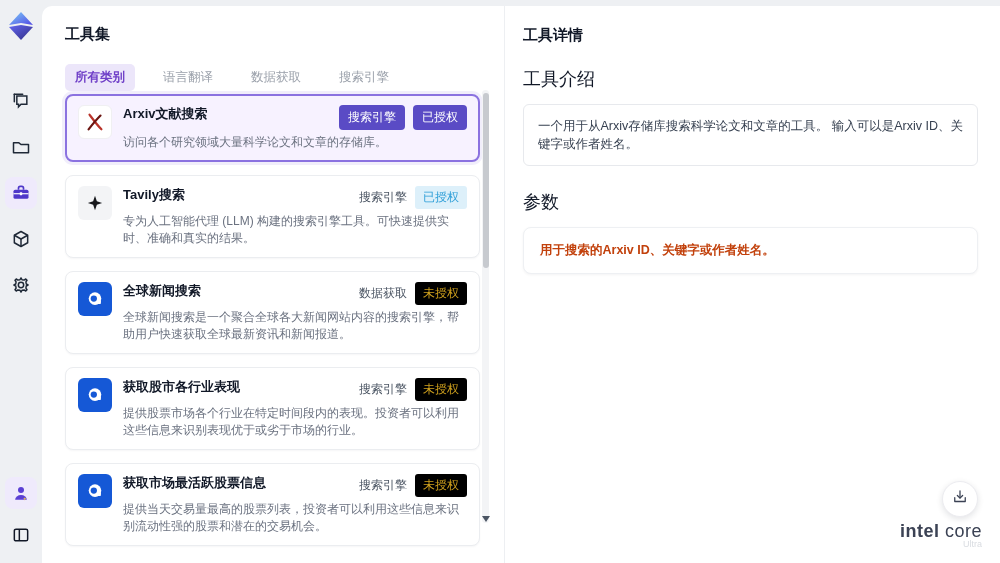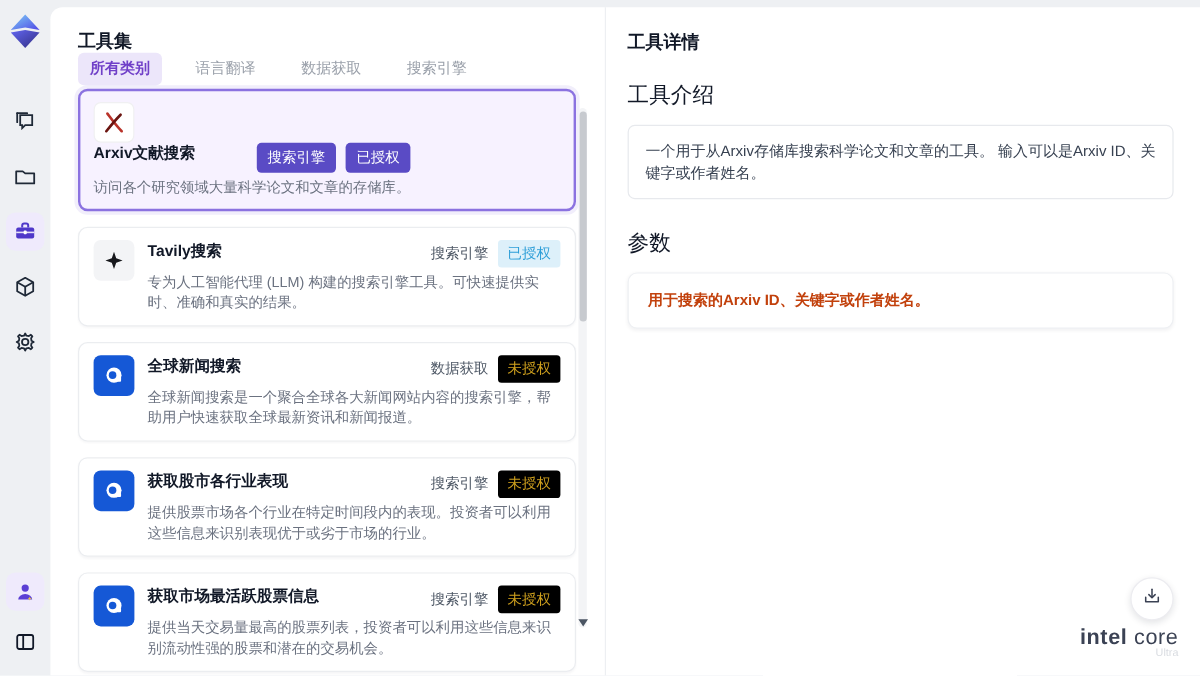--- a/index.html
+++ b/index.html
@@ -13,28 +13,28 @@
   .rail-btn { width:32px; height:32px; border-radius:8px; display:flex; align-items:center; justify-content:center; cursor:pointer; }
   .rail-btn.active { background:#efeafc; }
   .rail-bottom { position:absolute; bottom:12px; left:0; right:0; display:flex; flex-direction:column; align-items:center; gap:10px; }
   .rail-btn svg { display:block; }
 
   
   .content { position:absolute; left:42px; top:6px; right:0; bottom:0; background:#ffffff; border-top-left-radius:10px; display:flex; }
 
   
   .list-pane { width:462px; position:relative; padding:19px 30px 0 23px; }
-  .page-title { font-size:15px; font-weight:bold; color:#111827; }
+  .page-title { font-size:15px; font-weight:bold; color:#111827; margin-bottom:20px; }
   .tabs { display:flex; align-items:center; gap:18px; margin-bottom:3px; }
   .tab { font-size:12.5px; color:#9aa0aa; padding:5px 10px; border-radius:5px; cursor:pointer; white-space:nowrap; }
   .tab.active { background:#ece6fa; color:#7040c8; font-weight:bold; }
 
   .tool-list { position:relative; }
   .tool-card { display:flex; align-items:flex-start; background:#fff; border:1px solid #ebedf0; border-radius:8px; padding:10px 12px; margin-bottom:13px; box-shadow:0 1px 2px rgba(16,24,40,.04); cursor:pointer; width:415px; }
-  .tool-card.selected { border:2px solid #8b72e0; background:#f7f2ff; box-shadow:0 0 0 3px rgba(139,114,224,.12); padding:9px 11px;flex-direction:column; }
+  .tool-card.selected { border:2px solid #8b72e0; background:#f7f2ff; box-shadow:0 0 0 3px rgba(139,114,224,.12); padding:9px 11px; }
   .tool-icon { width:34px; height:34px; border-radius:6px; flex:0 0 34px; display:flex; align-items:center; justify-content:center; margin-right:11px; }
   .tool-icon.tile-white { background:#ffffff; border:1px solid #f0f0f2; }
   .tool-icon.tile-gray { background:#f3f4f6; }
   .tool-icon.tile-blue { background:#1558d6; }
   .tool-body { flex:1; min-width:0; }
   .tool-head { display:flex; align-items:flex-start; }
   .tool-name { font-size:13px; font-weight:bold; color:#111827; line-height:18px; }
   .tool-tags { margin-left:auto; display:flex; align-items:center; gap:8px; padding-left:8px; white-space:nowrap; }
   .tag-solid { background:#5a4bc5; color:#fff; font-size:12px; padding:4px 9px; border-radius:4px; }
   .tag-plain { color:#4b5563; font-size:12px; }

